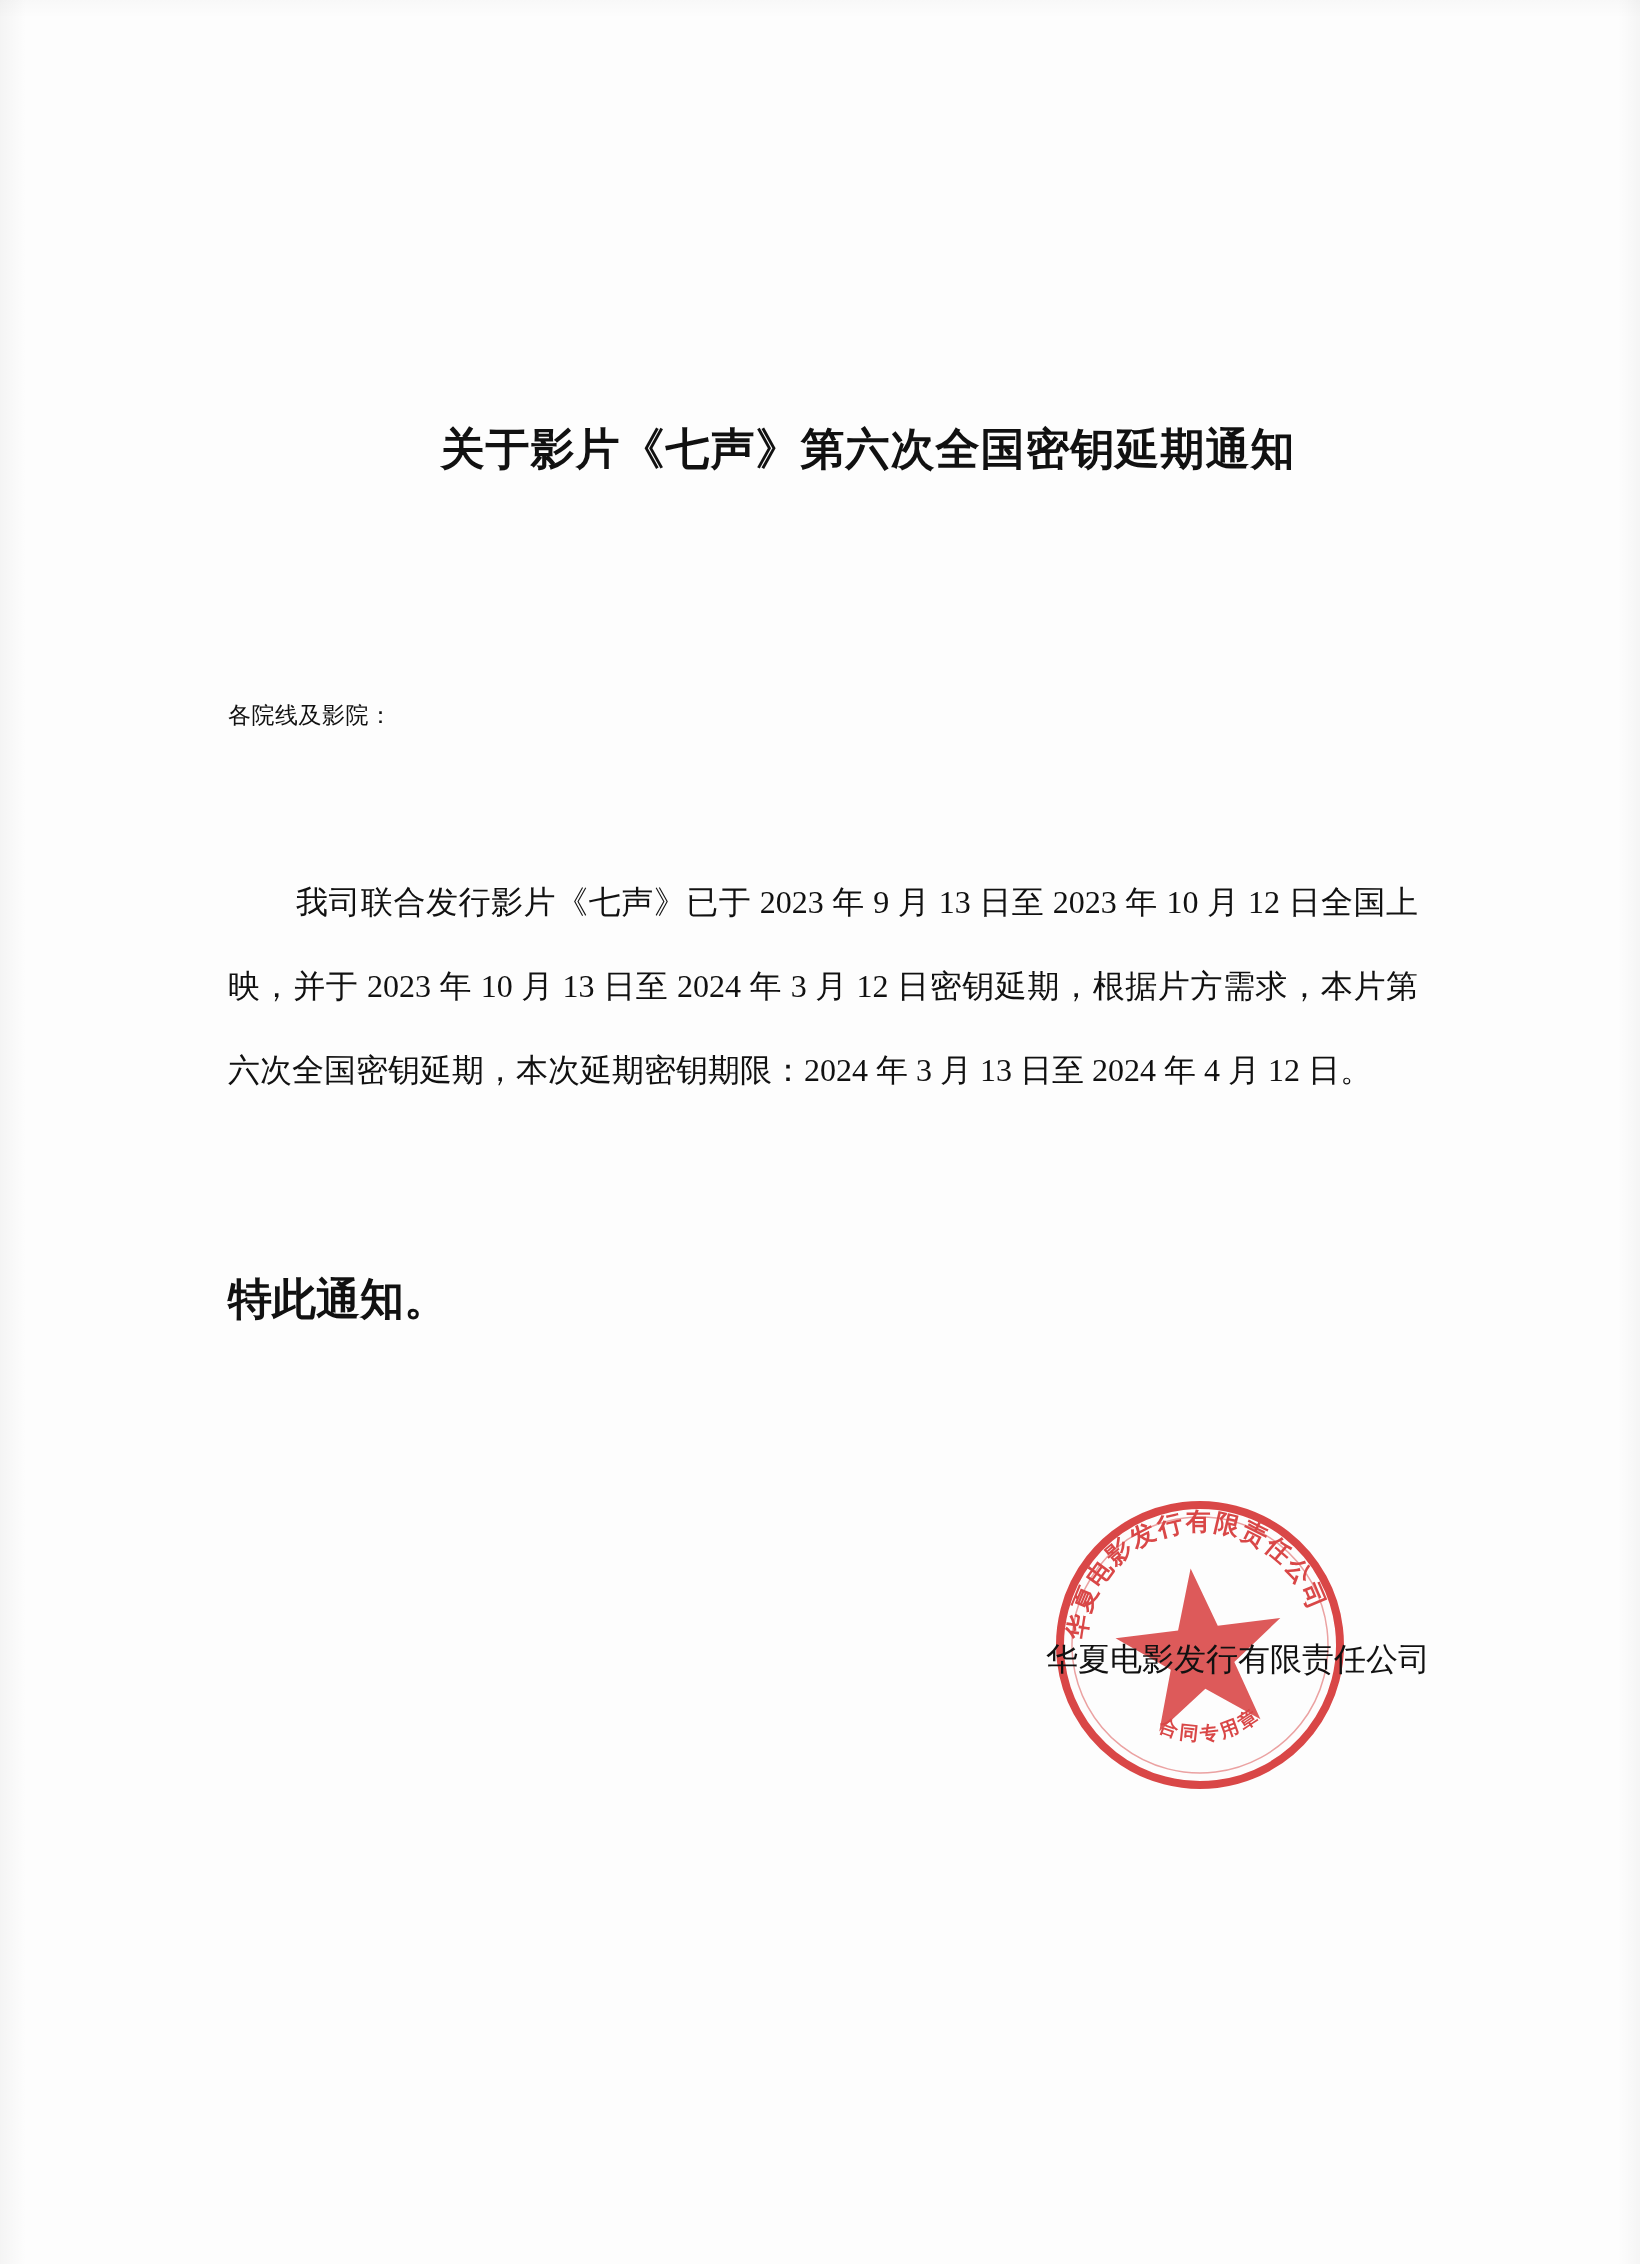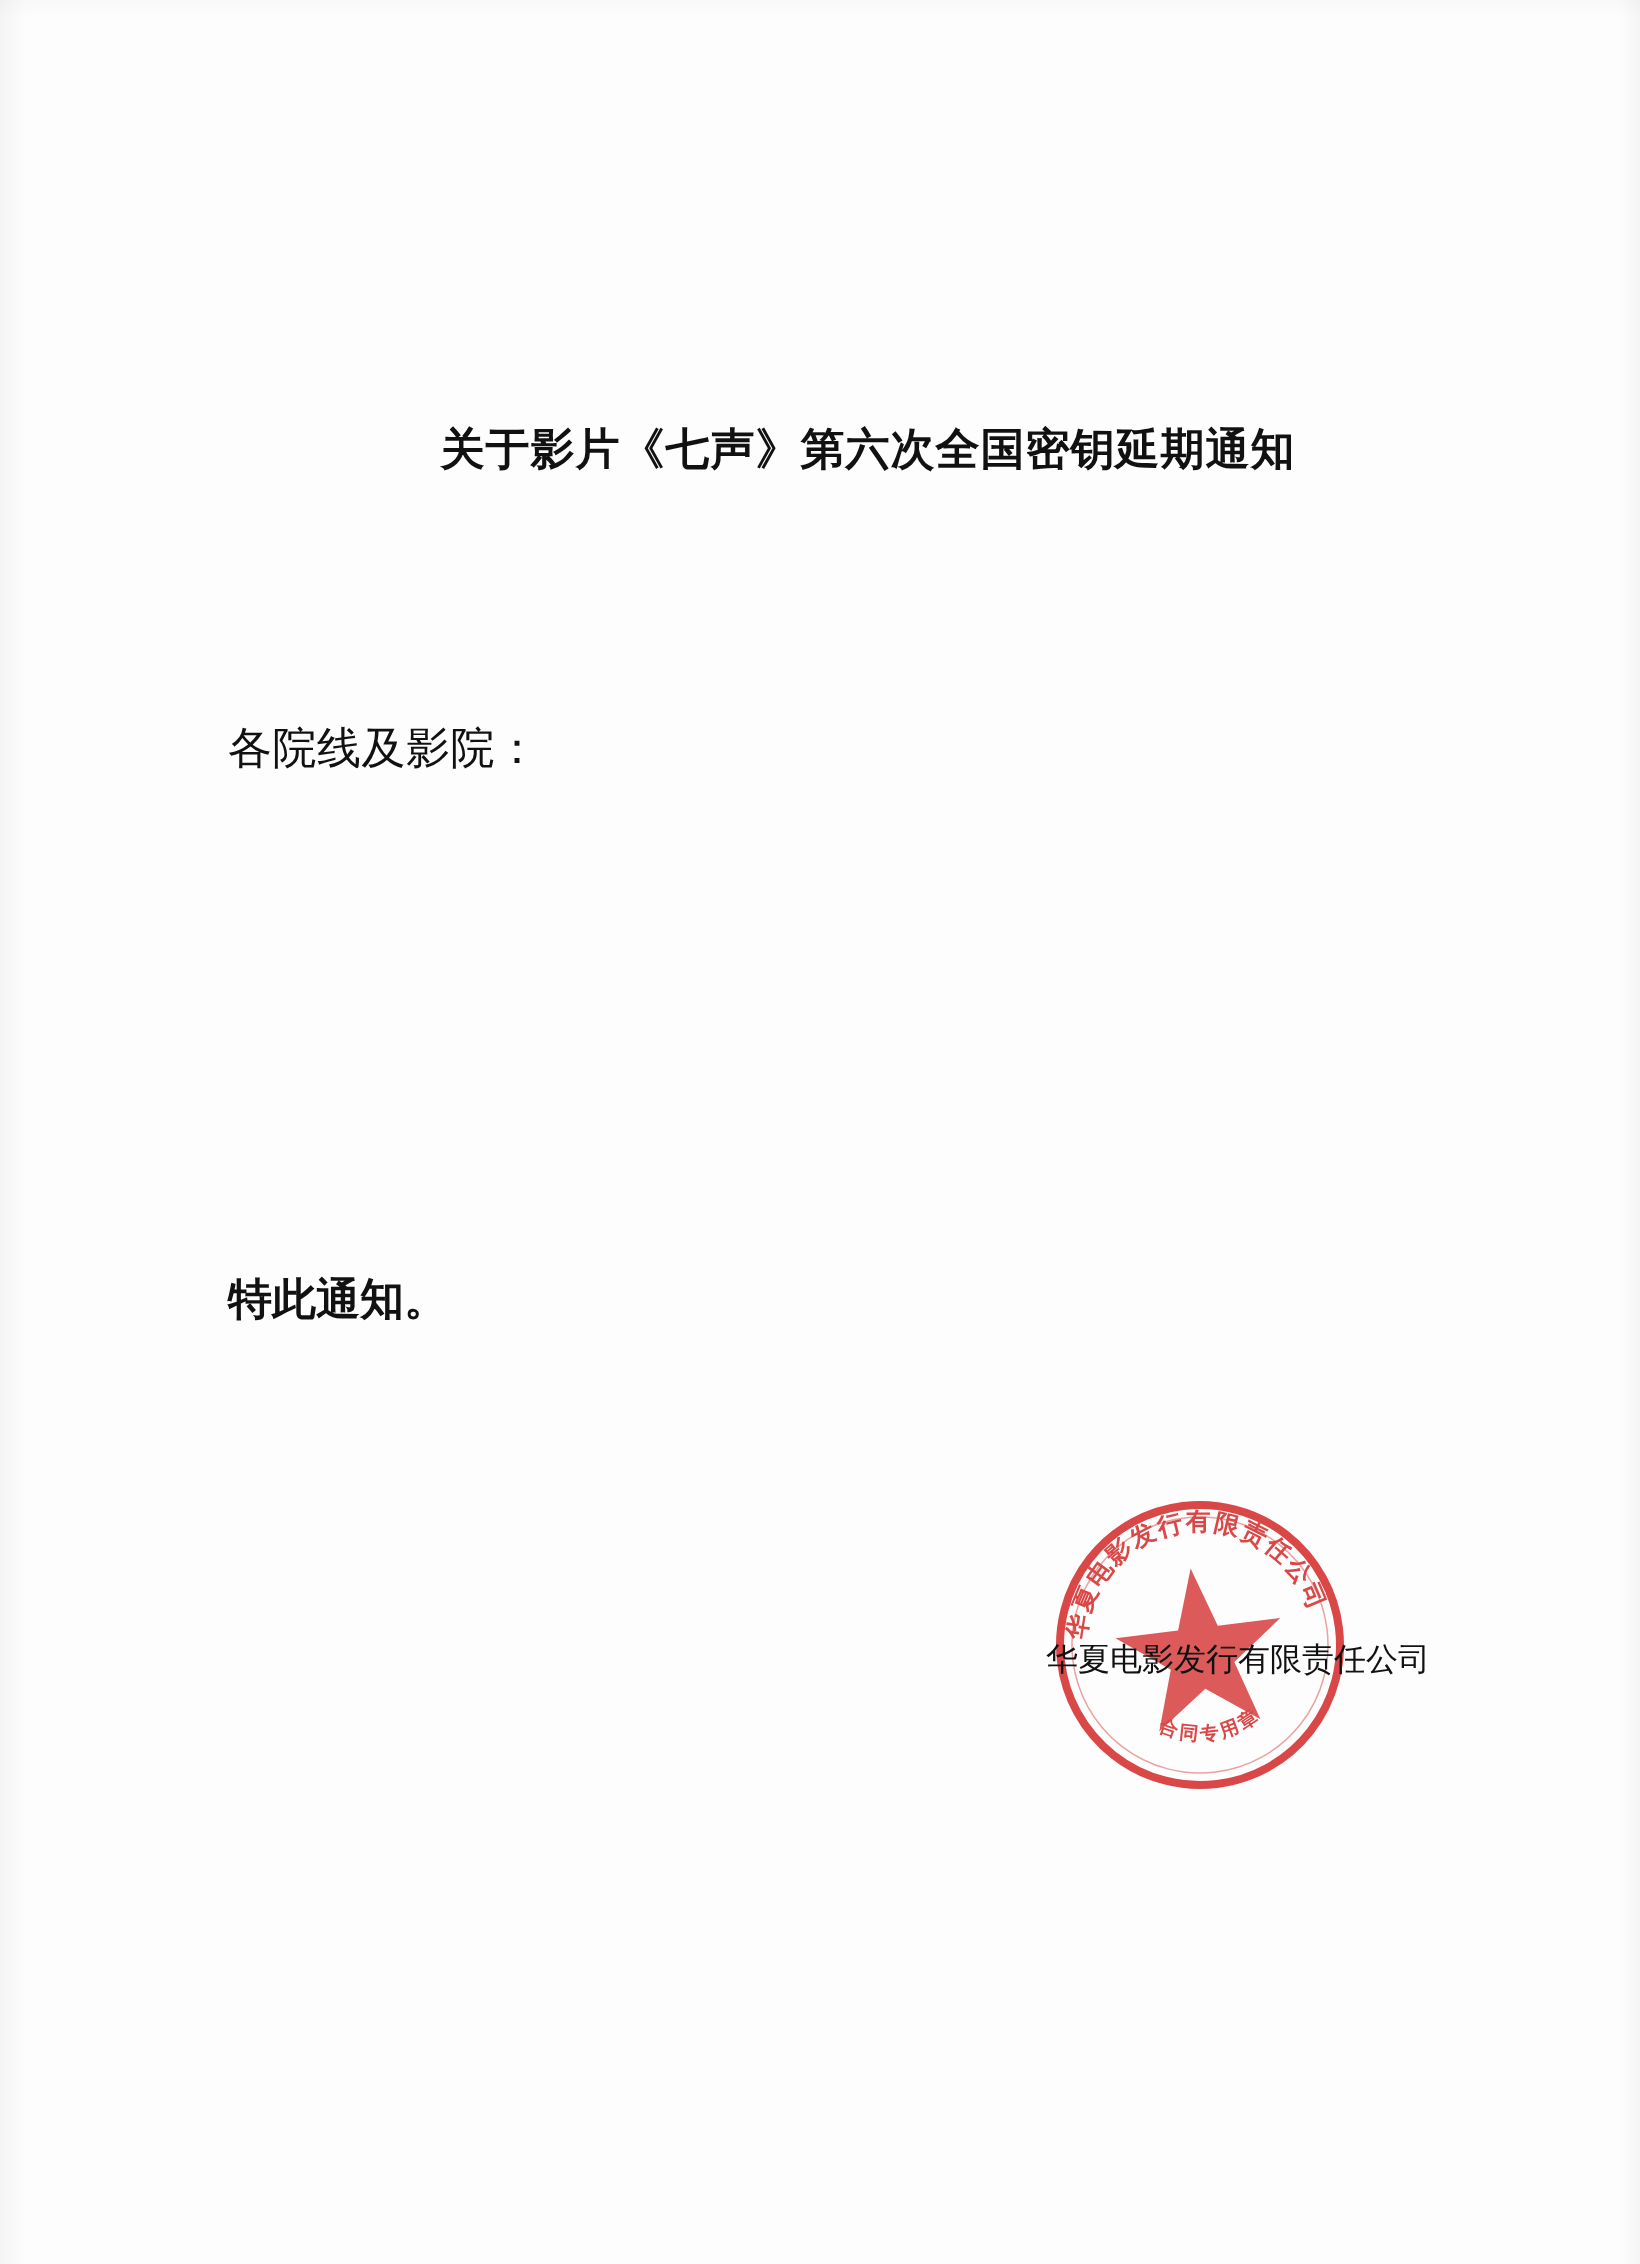--- a/index.html
+++ b/index.html
@@ -47,23 +47,22 @@
     font-weight: bold;
     letter-spacing: 1px;
     font-family: "Liberation Serif", "DejaVu Serif", serif;
     padding-left: 48px;
   }
 
   .salutation {
     position: absolute;
     top: 700px;
     left: 228px;
-    font-size: 44px;
+    font-size: 23px;
     letter-spacing: 0.5px;
-    margin-top: 19px;
   }
 
   .body-block {
     position: absolute;
     top: 860px;
     left: 228px;
     width: 1190px;
     font-size: 32px;
     line-height: 84px;
     text-align: justify;
@@ -135,20 +134,23 @@
 </style>
 </head>
 <body>
 
 <div class="page">
 
   <div class="doc-title">关于影片《七声》第六次全国密钥延期通知</div>
 
   <div class="salutation">各院线及影院：</div>
 
+  <div class="body-block">
+    <p class="para-indent">我司联合发行影片《七声》已于 2023 年 9 月 13 日至 2023 年 10 月 12 日全国上映，并于 2023 年 10 月 13 日至 2024 年 3 月 12 日密钥延期，根据片方需求，本片第六次全国密钥延期，本次延期密钥期限：2024 年 3 月 13 日至 2024 年 4 月 12 日。</p>
+  </div>
 
   <div class="closing">特此通知。</div>
 
   <div class="seal">
     <svg viewBox="0 0 310 310" xmlns="http://www.w3.org/2000/svg">
       <defs>
         <path id="sealArcTop" d="M 40,155 A 115,115 0 0 1 270,155"></path>
         <path id="sealArcBottom" d="M 60,155 A 95,95 0 0 0 250,155"></path>
       </defs>
       <circle cx="155" cy="155" r="140" fill="none" stroke="#d22020" stroke-width="8"></circle>

